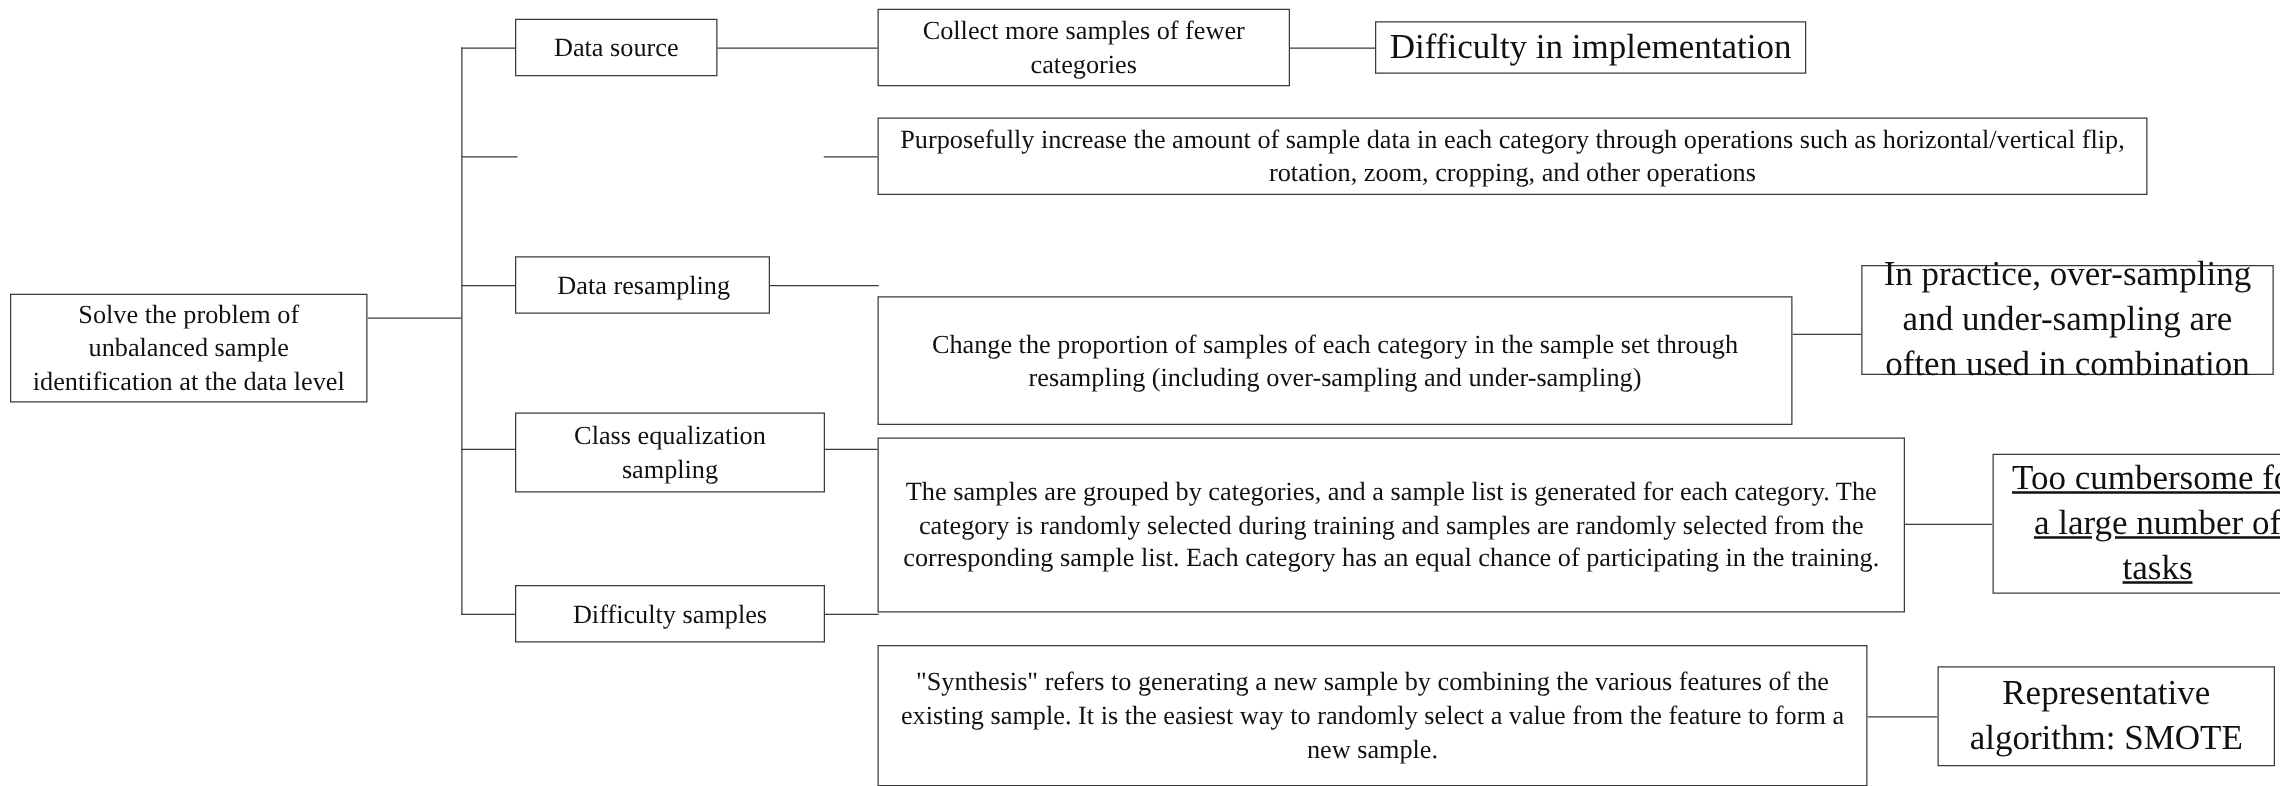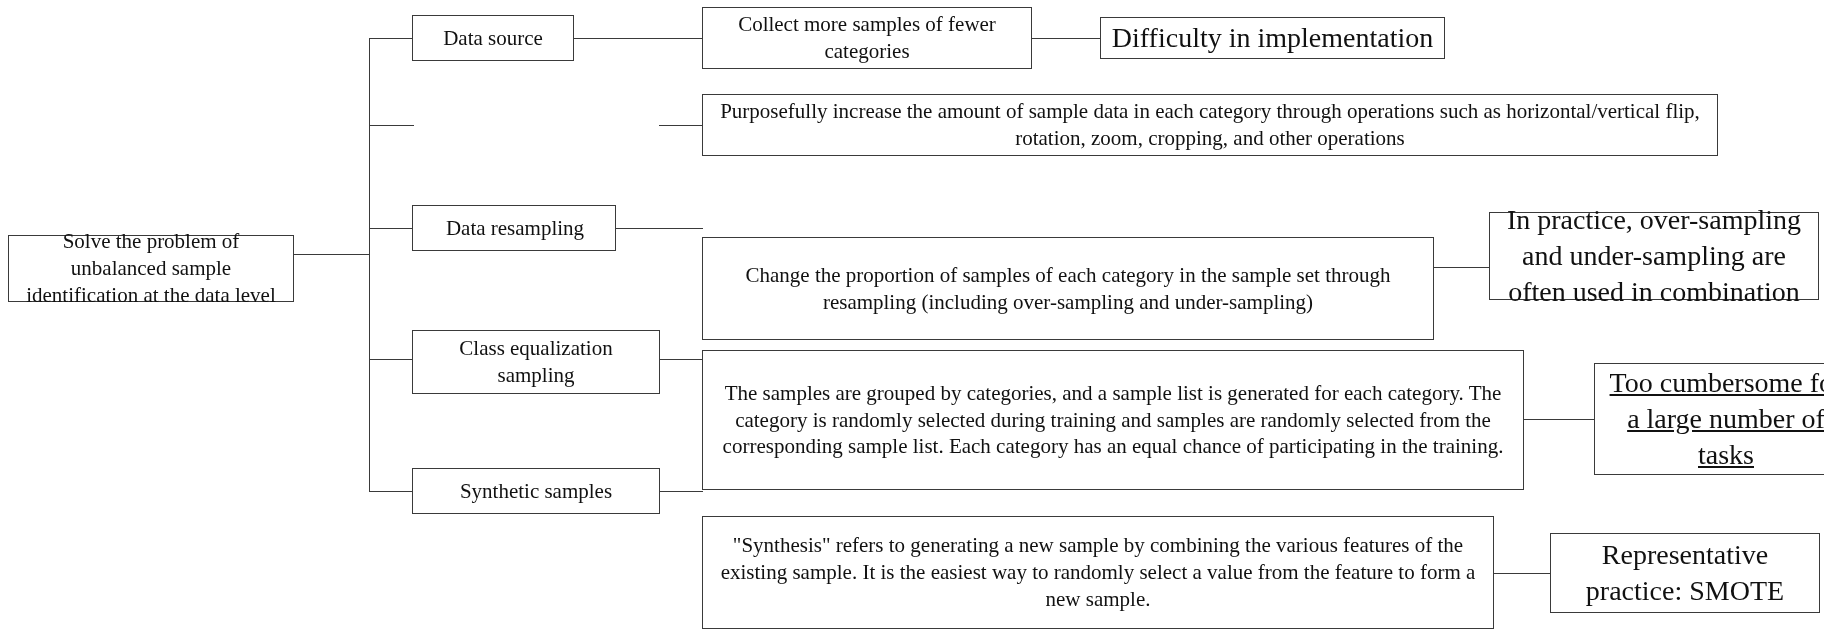--- a/index.html
+++ b/index.html
@@ -74,21 +74,21 @@
   <div class="conn h" style="left:659px; top:125px; width:44px;"></div>
   <div class="conn h" style="left:615px; top:228px; width:88px;"></div>
   <div class="conn h" style="left:659px; top:359px; width:44px;"></div>
   <div class="conn h" style="left:659px; top:491px; width:44px;"></div>
 
   <div class="conn h" style="left:1031px; top:38px; width:70px;"></div>
   <div class="conn h" style="left:1434px; top:267px; width:55px;"></div>
   <div class="conn h" style="left:1524px; top:419px; width:70px;"></div>
   <div class="conn h" style="left:1494px; top:573px; width:56px;"></div>
 
-  <div class="node root" style="left:8px; top:235px; width:286px; height:67px;">
+  <div class="node root" style="left:8px; top:235px; width:286px; height:87px;">
     <span>Solve the problem of unbalanced sample identification at the data level</span>
   </div>
 
   <div class="node branch" style="left:412px; top:15px; width:162px; height:46px;">
     <span>Data source</span>
   </div>
   <div class="node detail" style="left:702px; top:7px; width:330px; height:62px;">
     <span>Collect more samples of fewer categories</span>
   </div>
   <div class="node leaf" style="left:1100px; top:17px; width:345px; height:42px;">
@@ -113,22 +113,22 @@
     <span>Class equalization sampling</span>
   </div>
   <div class="node detail" style="left:702px; top:350px; width:822px; height:140px;justify-content:flex-end;">
     <span>The samples are grouped by categories, and a sample list is generated for each category. The category is randomly selected during training and samples are randomly selected from the corresponding sample list. Each category has an equal chance of participating in the training.</span>
   </div>
   <div class="node leaf" style="left:1594px; top:363px; width:264px; height:112px;text-decoration:underline;">
     <span>Too cumbersome for a large number of tasks</span>
   </div>
 
   <div class="node branch" style="left:412px; top:468px; width:248px; height:46px;">
-    <span>Synthetic samples</span>
+    <span>Difficulty samples</span>
   </div>
   <div class="node detail" style="left:702px; top:516px; width:792px; height:113px;">
     <span>"Synthesis" refers to generating a new sample by combining the various features of the existing sample. It is the easiest way to randomly select a value from the feature to form a new sample.</span>
   </div>
   <div class="node leaf" style="left:1550px; top:533px; width:270px; height:80px;">
-    <span>Representative practice: SMOTE</span>
+    <span>Representative algorithm: SMOTE</span>
   </div>
 
 </div>
 
 </body></html>

